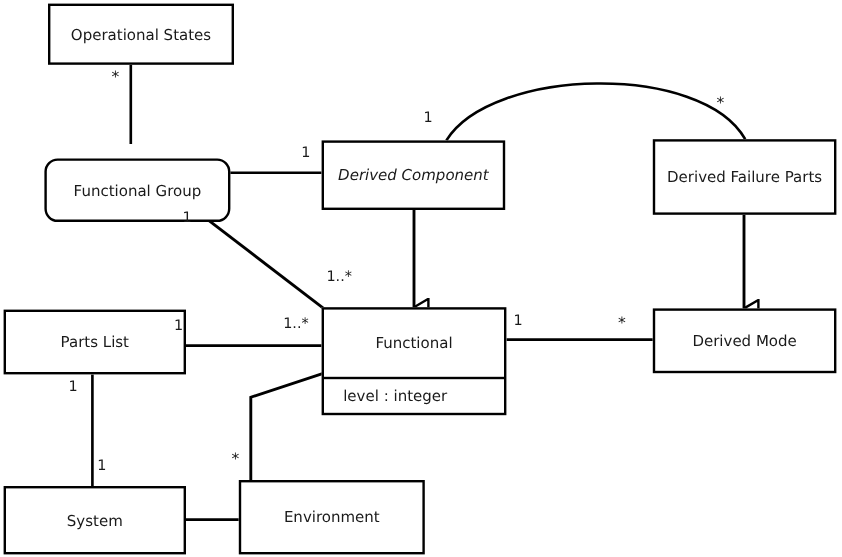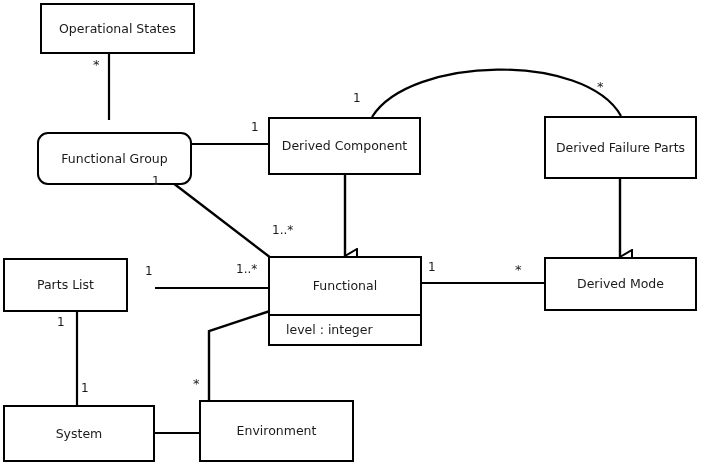--- a/index.html
+++ b/index.html
@@ -106,28 +106,28 @@
 
   <div class="uml-class" style="left:40px; top:3px; width:155px; height:51px;">
     <div class="uml-name-compartment" style="height:100%;">Operational States</div>
   </div>
 
   <div class="uml-class" style="left:37px; top:132px; width:155px; height:53px;border-radius:11px;">
     <div class="uml-name-compartment" style="height:100%;">Functional Group</div>
   </div>
 
   <div class="uml-class" style="left:268px; top:117px; width:153px; height:58px;">
-    <div class="uml-name-compartment" style="height:100%;">Derived Component</div>
+    <div class="uml-name-compartment" style="height:100%;font-style:italic;">Derived Component</div>
   </div>
 
   <div class="uml-class" style="left:544px; top:116px; width:153px; height:63px;">
     <div class="uml-name-compartment" style="height:100%;">Derived Failure Parts</div>
   </div>
 
-  <div class="uml-class" style="left:3px; top:258px; width:125px; height:54px;">
+  <div class="uml-class" style="left:3px; top:258px; width:152px; height:54px;">
     <div class="uml-name-compartment" style="height:100%;">Parts List</div>
   </div>
 
   <div class="uml-class" style="left:268px; top:256px; width:154px; height:90px;">
     <div class="uml-name-compartment" style="height:56px;">Functional</div>
     <div class="uml-attr-compartment" style="height:30px;">level : integer</div>
   </div>
 
   <div class="uml-class" style="left:544px; top:257px; width:153px; height:54px;">
     <div class="uml-name-compartment" style="height:100%;">Derived Mode</div>

